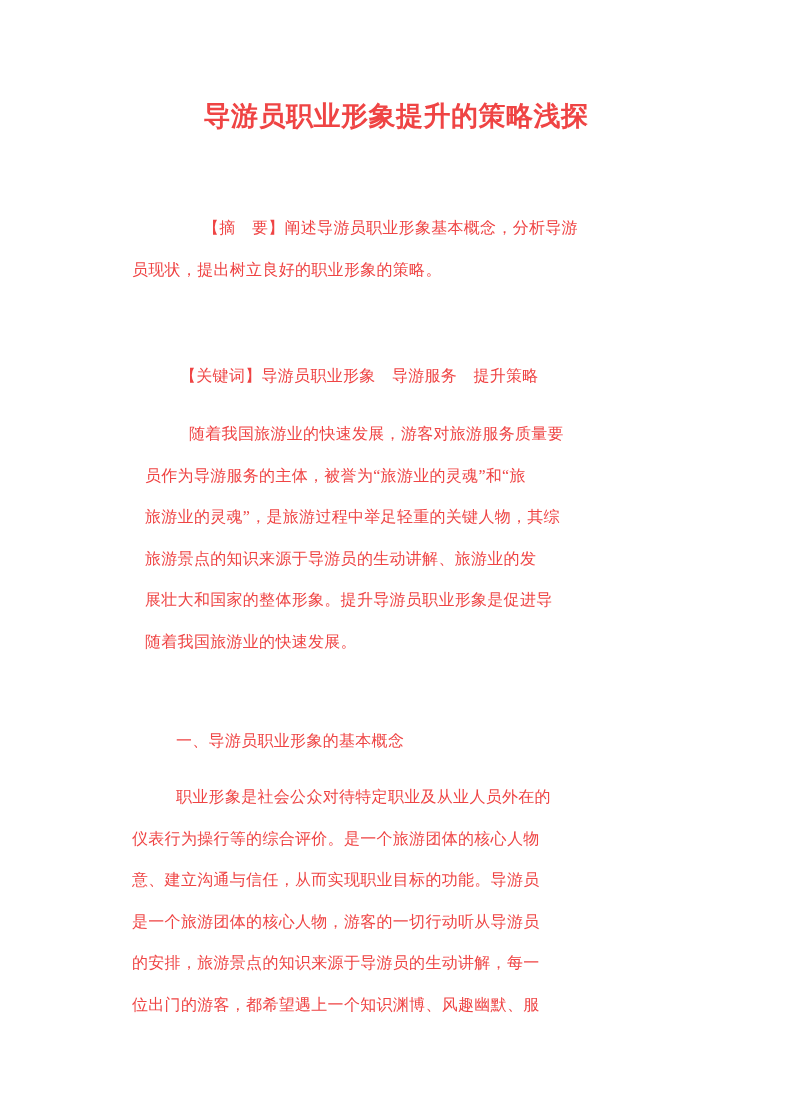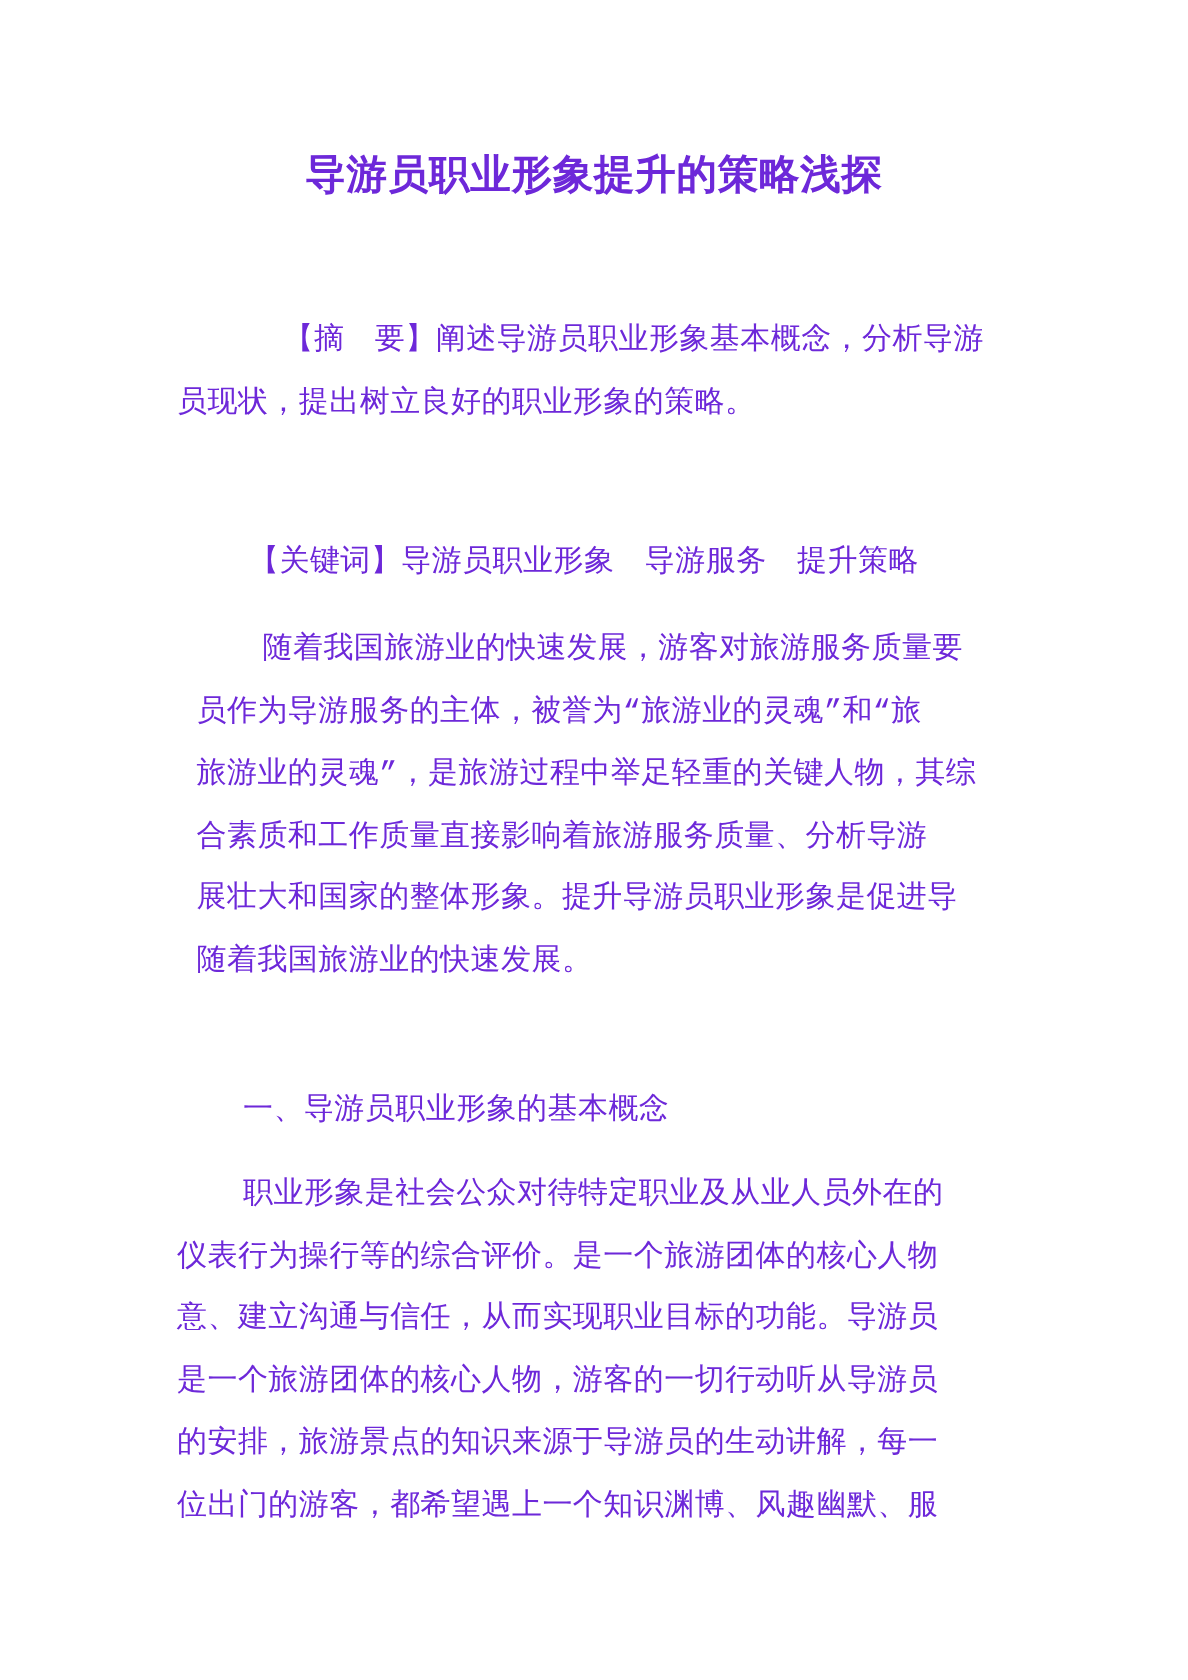--- a/index.html
+++ b/index.html
@@ -7,42 +7,41 @@
     padding: 0;
     background: #ffffff;
   }
   .page {
     position: relative;
     width: 792px;
     height: 1120px;
     background: #ffffff;
     overflow: hidden;
     font-family: "Liberation Serif", "DejaVu Serif", serif;
-    color: #6d28d9;
+    color: #ef4444;
   }
   .doc-title {
     position: absolute;
     top: 96px;
     left: 0;
     width: 792px;
     text-align: center;
     font-size: 27px;
     font-weight: bold;
     letter-spacing: 0.5px;
     line-height: 40px;
     white-space: pre;
   }
   .para {
     position: absolute;
-    left: 118px;
+    left: 132px;
     width: 560px;
-    font-size: 20px;
+    font-size: 16px;
     letter-spacing: 0.3px;
     line-height: 41.5px;
-    font-family: Liberation Mono, monospace;
   }
   .para .line {
     white-space: pre;
   }
   .abstract     { top: 207px; }
   .keywords     { top: 355px; }
   .intro        { top: 413px; margin-left: 13px; }
   .heading-1    { top: 720px; }
   .section-body { top: 776px; }
   .ind-2 { text-indent: 44px; }  
@@ -62,21 +61,21 @@
   </div>
 
   <div class="para keywords">
     <div class="line ind-k">【关键词】导游员职业形象　导游服务　提升策略</div>
   </div>
 
   <div class="para intro">
     <div class="line ind-2">随着我国旅游业的快速发展，游客对旅游服务质量要</div>
     <div class="line">员作为导游服务的主体，被誉为“旅游业的灵魂”和“旅</div>
     <div class="line">旅游业的灵魂”，是旅游过程中举足轻重的关键人物，其综</div>
-    <div class="line">合素质和工作质量直接影响着旅游服务质量、分析导游</div>
+    <div class="line">旅游景点的知识来源于导游员的生动讲解、旅游业的发</div>
     <div class="line">展壮大和国家的整体形象。提升导游员职业形象是促进导</div>
     <div class="line">随着我国旅游业的快速发展。</div>
   </div>
 
   <div class="para heading-1">
     <div class="line ind-2">一、导游员职业形象的基本概念</div>
   </div>
 
   <div class="para section-body">
     <div class="line ind-2">职业形象是社会公众对待特定职业及从业人员外在的</div>

